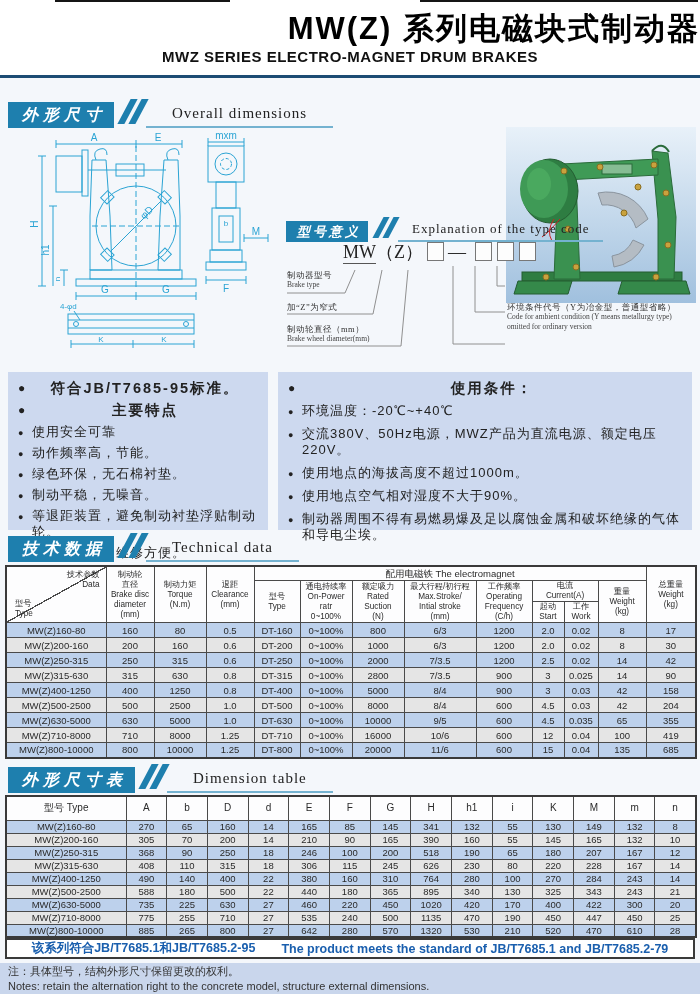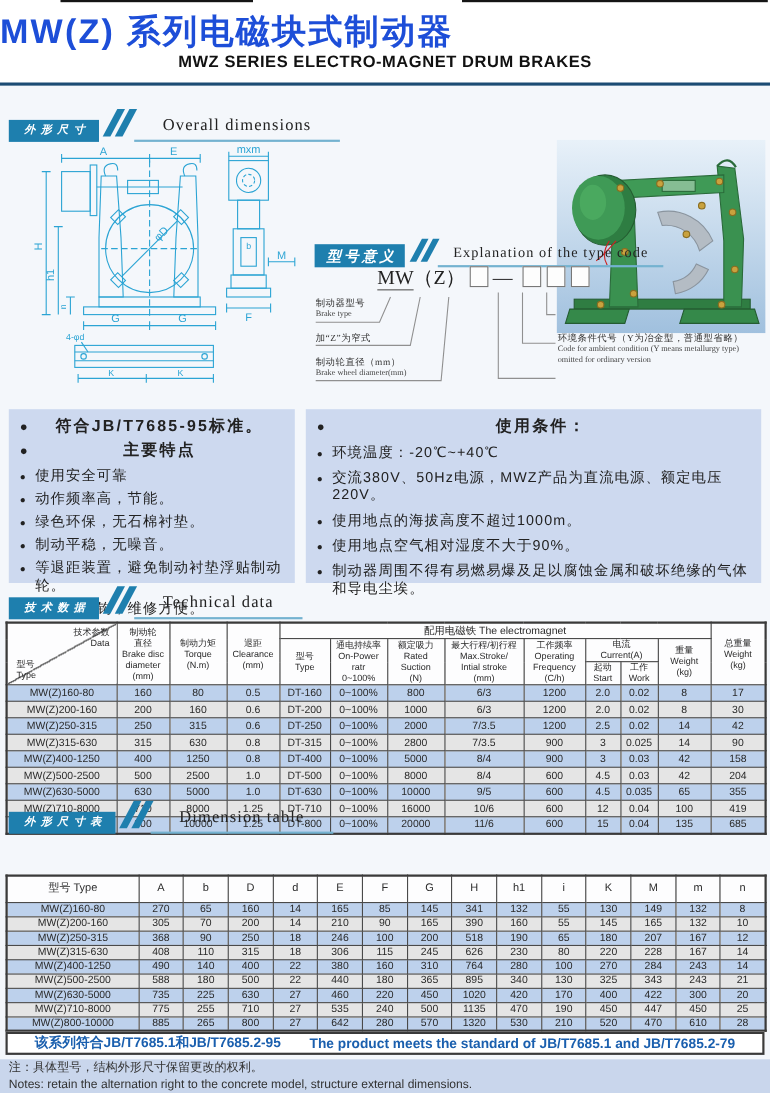--- a/index.html
+++ b/index.html
@@ -3,31 +3,31 @@
 <meta charset="utf-8">
 <style>
   html,body{margin:0;padding:0;}
   body{width:700px;height:994px;position:relative;background:#ffffff;
        font-family:"Liberation Sans",sans-serif;color:#222;overflow:hidden;}
 
   
   .artifact{position:absolute;top:0;height:2px;background:#151515;}
 
   
-  .title-zh{position:absolute;top:8px;left:0;width:100%;text-align:left;
-            font-size:31px;font-weight:bold;letter-spacing:2px;color:#1d4ed8;}
+  .title-zh{position:absolute;top:8px;left:0;width:100%;text-align:right;
+            font-size:31px;font-weight:bold;letter-spacing:2px;color:#000000;}
   .title-en{position:absolute;top:48px;left:0;width:100%;text-align:center;
             font-size:15px;font-weight:bold;letter-spacing:0.5px;color:#111;}
   .top-rule{position:absolute;top:75px;left:0;width:700px;height:3px;background:#1c4c74;}
   .content-bg{position:absolute;top:78px;left:0;width:700px;height:916px;background:#f4f7fb;}
 
   
   .sec{position:absolute;display:flex;align-items:flex-end;}
   .sec-box{background:#1e7fae;color:#fff;font-family:"Liberation Serif",serif;
-           font-weight:bold;font-style:italic;font-size:10px;line-height:1;
+           font-weight:bold;font-style:italic;font-size:16px;line-height:1;
            letter-spacing:5px;padding:5px 8px 5px 14px;}
   .sec-slashes{display:inline-block;margin-left:6px;white-space:nowrap;}
   .sec-slashes i{display:inline-block;width:7px;height:25px;background:#1e7fae;
                  transform:skewX(-28deg);margin-left:4px;}
   .sec-en{font-family:"Liberation Serif",serif;font-size:15px;color:#222;
           border-bottom:2px solid #74b2d0;padding:0 26px 4px 26px;margin-left:4px;
           letter-spacing:1px;white-space:nowrap;}
   .sec-sm .sec-box{font-size:13px;letter-spacing:3px;padding:4px 7px 4px 11px;}
   .sec-sm .sec-slashes i{height:21px;width:6px;}
   .sec-sm .sec-en{font-size:13px;padding:0 14px 3px 14px;}
@@ -504,21 +504,21 @@
         <td>11/6</td>
         <td>600</td>
         <td>15</td>
         <td>0.04</td>
         <td>135</td>
         <td>685</td>
       </tr>
     </tbody>
 </table>
 
-<div class="sec" style="left:8px;top:728px;">
+<div class="sec" style="left:8px;top:764px;">
   <span class="sec-box">外形尺寸表</span>
   <span class="sec-slashes"><i></i><i></i></span>
   <span class="sec-en">Dimension table</span>
 </div>
 
 <table class="dtable dim">
   <colgroup>
     <col style="width:120px">
     <col span="14" style="width:40.7px">
   </colgroup>

